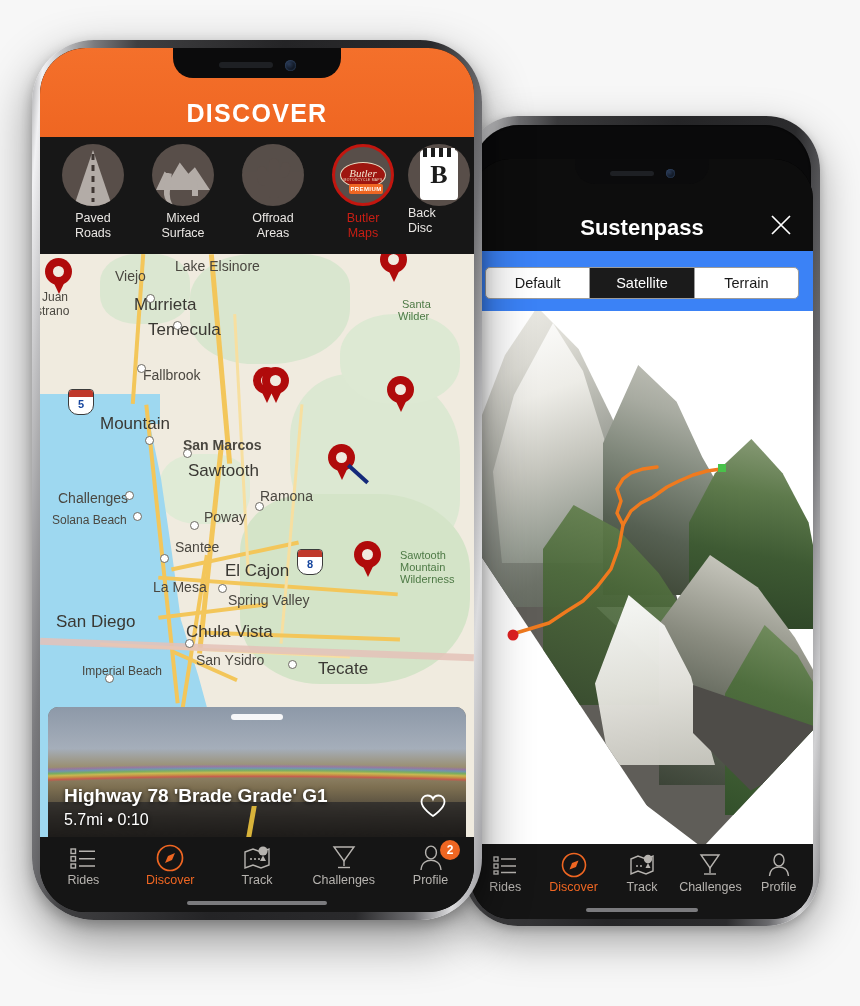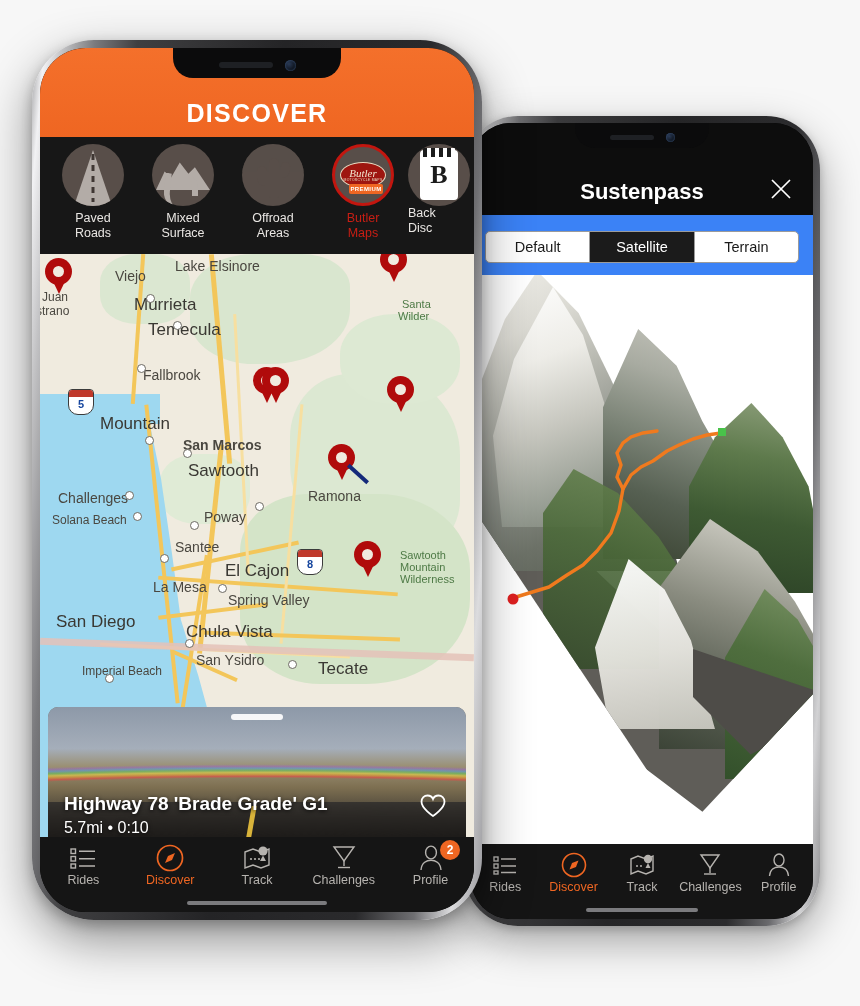--- a/index.html
+++ b/index.html
@@ -233,41 +233,41 @@
     transform:translateX(-35%) perspective(60px) rotateX(26deg);
   }
   .ride-stripe{
     position:absolute;left:48%;bottom:0;width:5px;height:24%;background:#d8b33a;
     transform:skewX(-10deg);
   }
   .handle{
     position:absolute;left:50%;top:7px;transform:translateX(-50%);
     width:52px;height:6px;border-radius:4px;background:#fff;opacity:.92;z-index:5;
   }
-  .ride-txt{position:absolute;left:16px;bottom:0;z-index:6;text-shadow:0 1px 4px rgba(0,0,0,.8);}
+  .ride-txt{position:absolute;left:16px;bottom:8px;z-index:6;text-shadow:0 1px 4px rgba(0,0,0,.8);}
   .ride-title{color:#fff;font-size:19px;font-weight:bold;}
   .ride-sub{color:#fff;font-size:16px;margin-top:4px;}
   .heart{position:absolute;right:20px;bottom:18px;width:26px;height:26px;z-index:6;}
 
   
   .tabbar{
     flex:0 0 auto;height:68px;background:#151515;display:flex;align-items:flex-start;
     padding-top:7px;position:relative;
   }
   .tab{flex:1;text-align:center;position:relative;}
   .tab .ti{height:27px;display:flex;align-items:center;justify-content:center;}
   .tab .tl{font-size:12.5px;color:#b6b3af;margin-top:2px;}
   .tab.active .tl{color:#ef6622;}
   .badge{
     position:absolute;top:-4px;right:14px;width:20px;height:20px;border-radius:50%;
     background:#ef6622;color:#fff;font-size:12px;font-weight:bold;line-height:20px;text-align:center;
   }
 
   
-  #phone2 .screen{display:flex;flex-direction:column;}
+  #phone2 .screen{display:flex;flex-direction:column;margin-top:36px;}
   .p2-header{
     flex:0 0 auto;height:82px;background:#0d0d0d;position:relative;
     display:flex;align-items:flex-end;justify-content:center;padding-bottom:10px;
   }
   .p2-title{color:#fff;font-size:22px;font-weight:bold;}
   .p2-close{
     position:absolute;right:20px;bottom:14px;width:24px;height:24px;
   }
   .p2-body{flex:1 1 auto;background:#3b82f6;position:relative;overflow:hidden;}
   .seg{
@@ -571,21 +571,21 @@
         <div class="city" style="left:-4px;top:50px;">strano</div>
         <div class="city big" style="left:94px;top:41px;">Murrieta</div>
         <div class="city big" style="left:108px;top:66px;">Temecula</div>
         <div class="city green" style="left:362px;top:44px;">Santa</div>
         <div class="city green" style="left:358px;top:56px;">Wilder</div>
         <div class="city med" style="left:103px;top:113px;">Fallbrook</div>
         <div class="city big" style="left:60px;top:160px;">Mountain</div>
         <div class="city med" style="left:143px;top:183px;font-weight:bold;">San Marcos</div>
         <div class="city big" style="left:148px;top:207px;">Sawtooth</div>
         <div class="city med" style="left:18px;top:236px;">Challenges</div>
-        <div class="city med" style="left:220px;top:234px;margin-left:48px;">Ramona</div>
+        <div class="city med" style="left:220px;top:234px;">Ramona</div>
         <div class="city" style="left:12px;top:259px;">Solana Beach</div>
         <div class="city med" style="left:164px;top:255px;">Poway</div>
         <div class="city med" style="left:135px;top:285px;">Santee</div>
         <div class="city big" style="left:185px;top:307px;">El Cajon</div>
         <div class="city med" style="left:113px;top:325px;">La Mesa</div>
         <div class="city med" style="left:188px;top:338px;">Spring Valley</div>
         <div class="city big" style="left:16px;top:358px;">San Diego</div>
         <div class="city big" style="left:146px;top:368px;">Chula Vista</div>
         <div class="city green" style="left:360px;top:295px;white-space:pre-line;">Sawtooth
 Mountain

